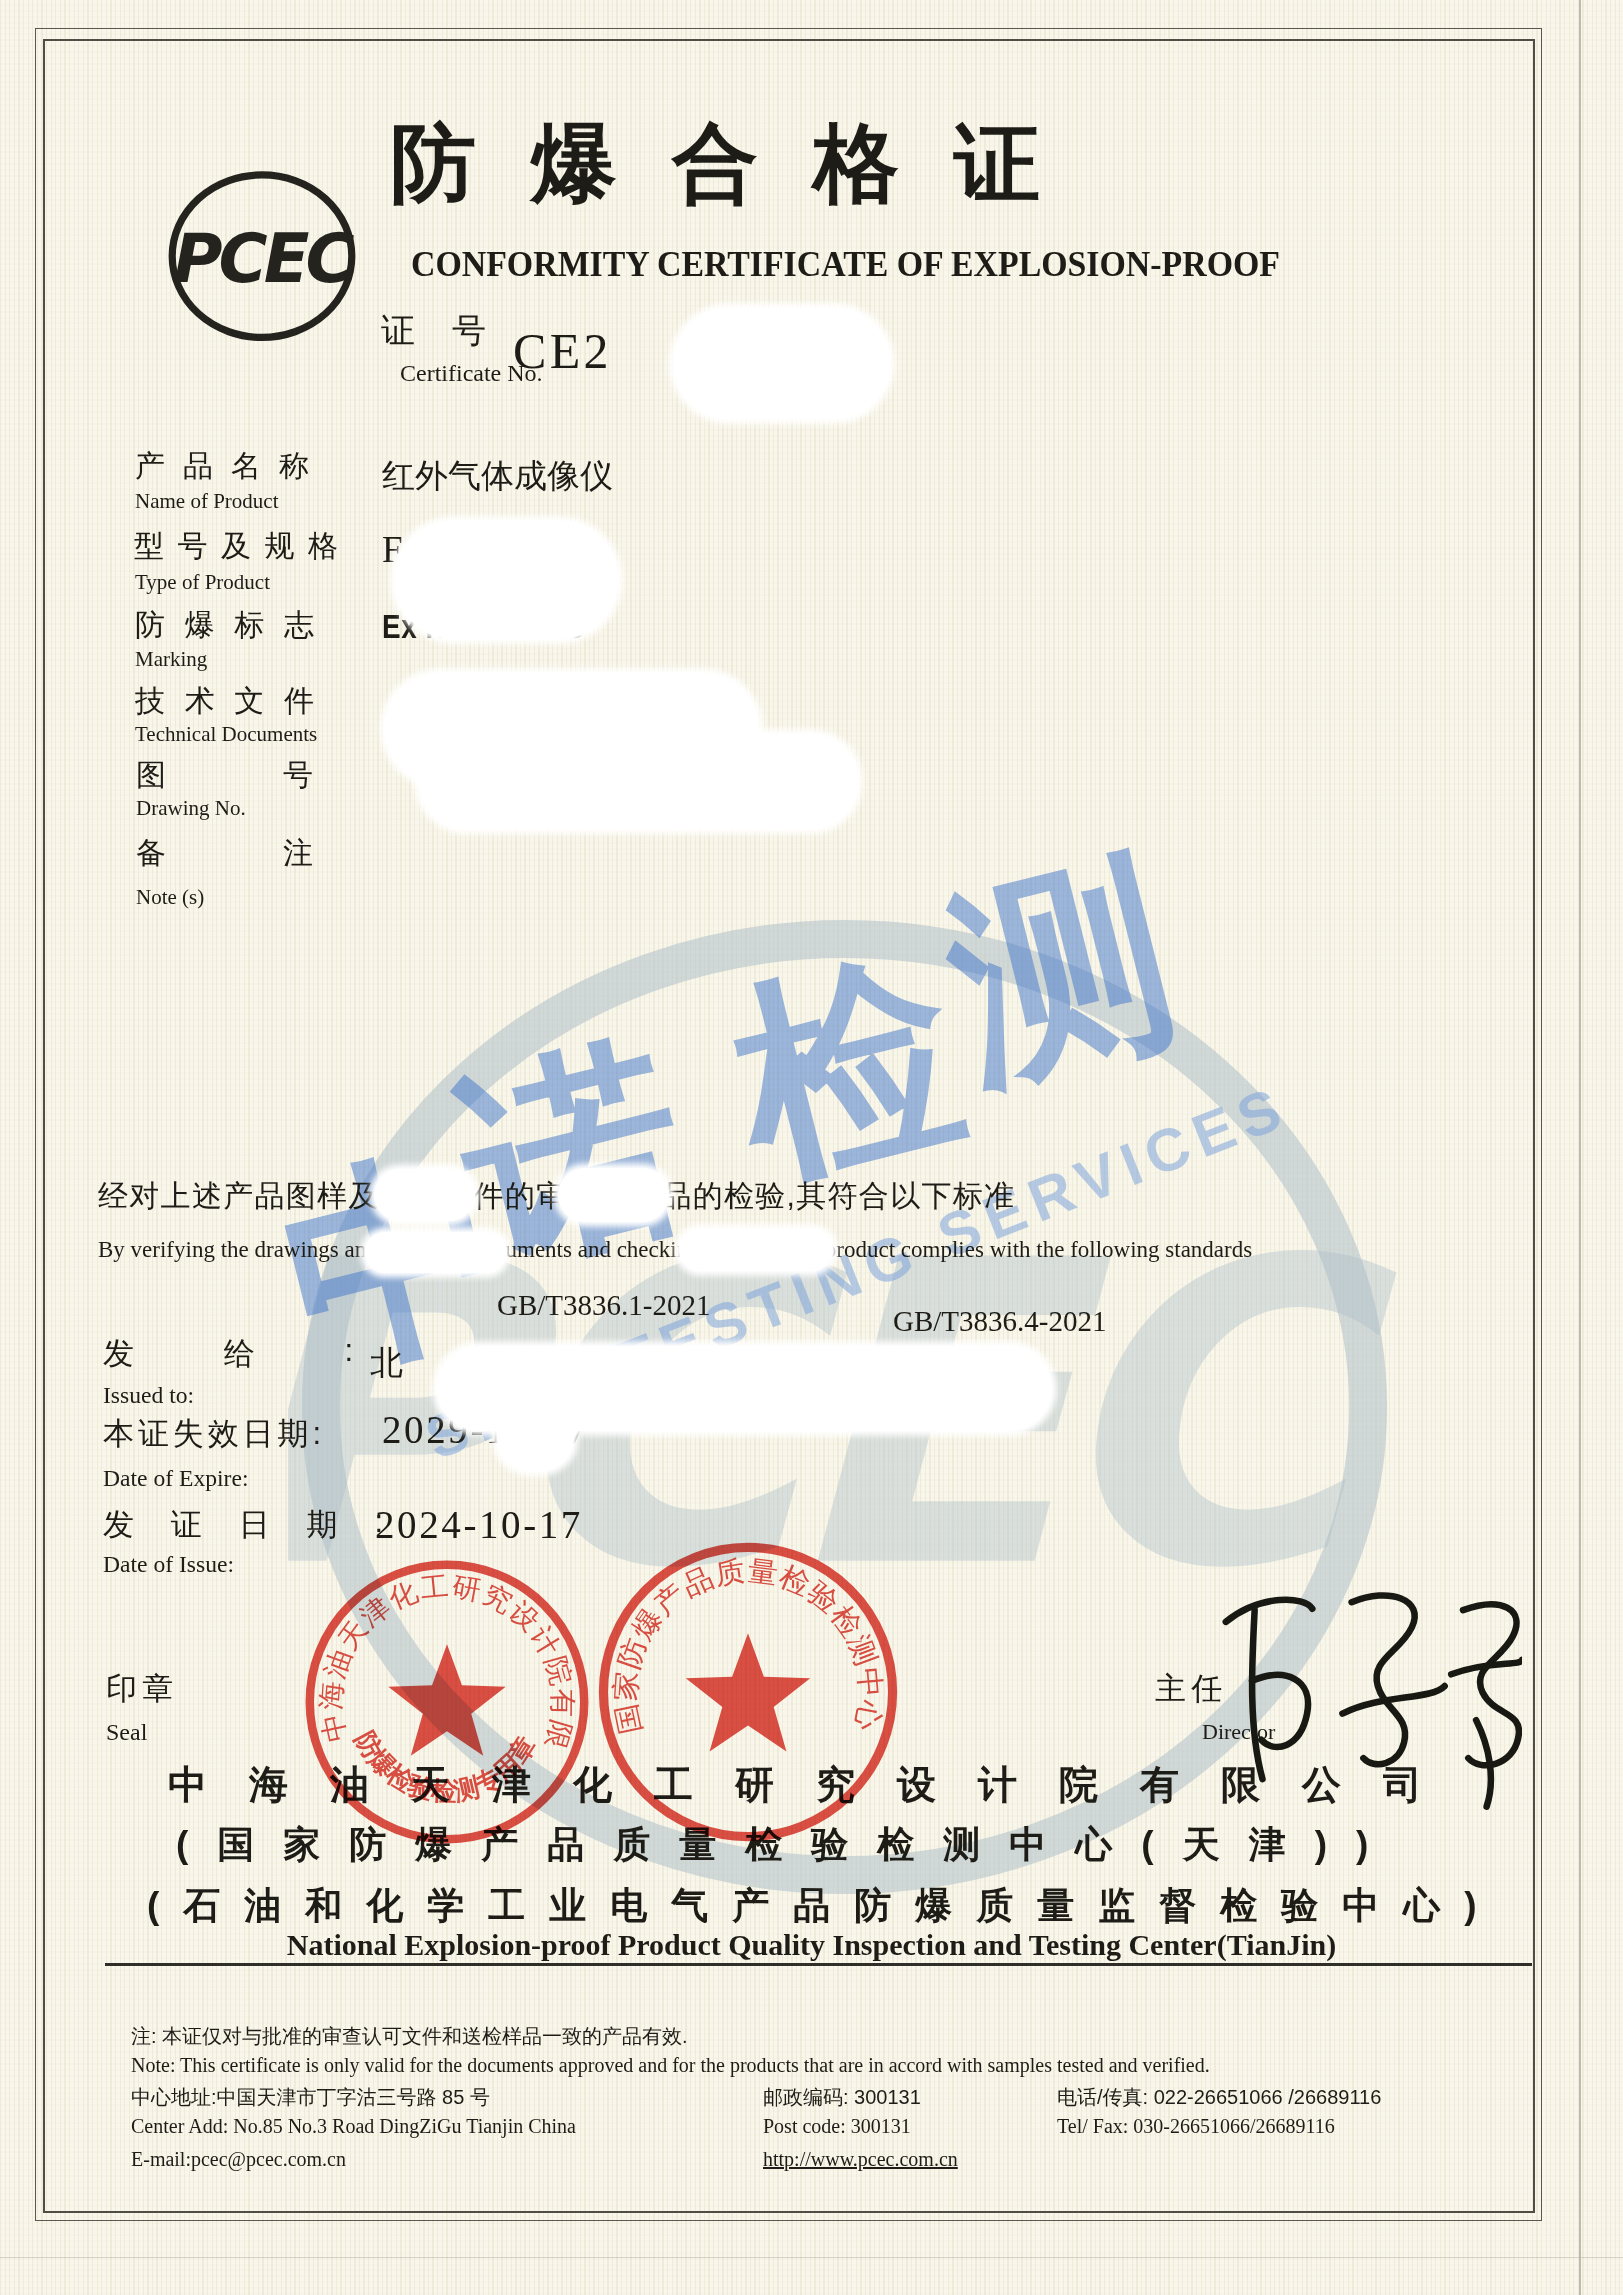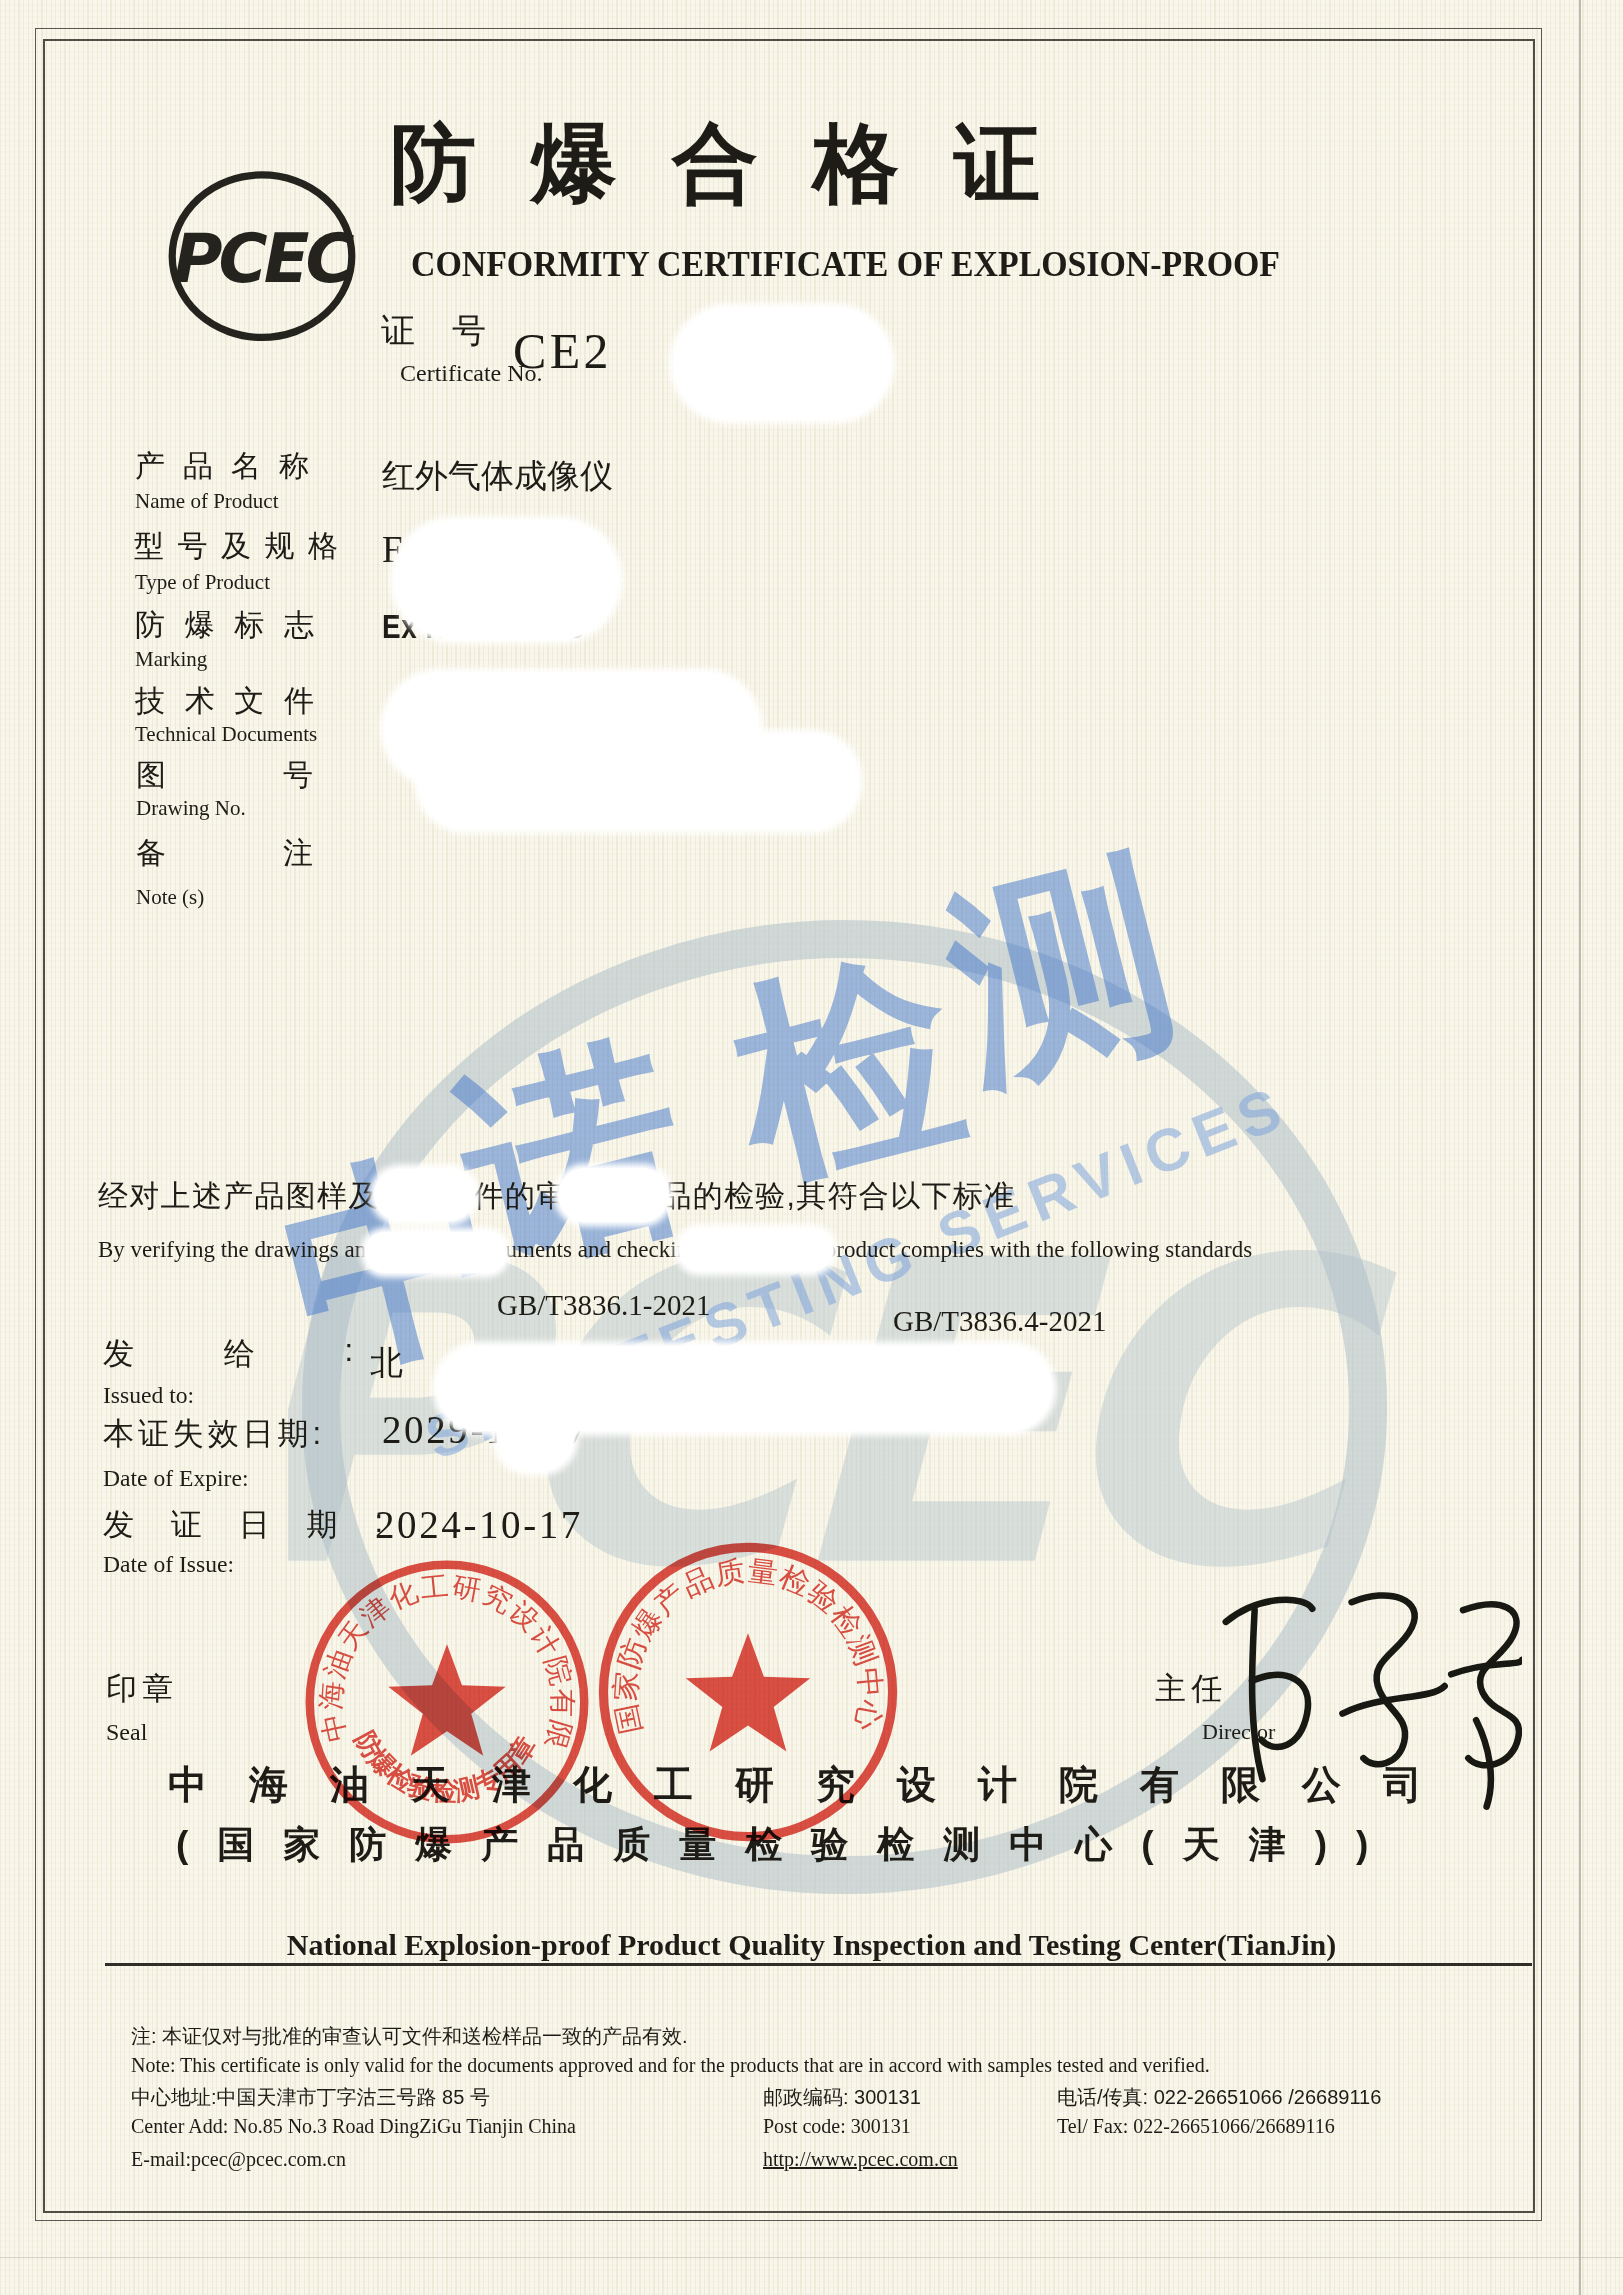--- a/index.html
+++ b/index.html
@@ -268,33 +268,34 @@
     </defs>
     <circle cx="0" cy="0" r="221" fill="none" stroke="#dd4238" stroke-width="14"></circle>
     <polygon points="0,-80 19.4,-26.7 76.1,-24.7 31.4,10.2 47,64.7 0,33 -47,64.7 -31.4,10.2 -76.1,-24.7 -19.4,-26.7" transform="translate(0,10) scale(1.25)" fill="#dd4238"></polygon>
     <text font-family="Liberation Sans, sans-serif" font-size="44" fill="#dd4238" letter-spacing="1">
       <textPath href="#s2top" textLength="780" lengthAdjust="spacingAndGlyphs">国家防爆产品质量检验检测中心(天津)</textPath>
     </text>
   </svg>
 
   <div class="abs org1 cjk">中海油天津化工研究设计院有限公司</div>
   <div class="abs org2 cjk">(国家防爆产品质量检验检测中心(天津))</div>
+  <div class="abs org3 cjk">(石油和化学工业电气产品防爆质量监督检验中心)</div>
   <div class="abs org4 serif">National Explosion-proof Product Quality Inspection and Testing Center(TianJin)</div>
   <div class="abs org-rule"></div>
 
   <div class="abs ft foot-note-cn cjk">注: 本证仅对与批准的审查认可文件和送检样品一致的产品有效.</div>
   <div class="abs ft foot-note-en serif">Note: This certificate is only valid for the documents approved and for the products that are in accord with samples tested and verified.</div>
   <div class="abs ft addr-cn cjk">中心地址:中国天津市丁字沽三号路 85 号</div>
   <div class="abs ft addr-en serif">Center Add: No.85 No.3 Road DingZiGu Tianjin China</div>
   <div class="abs ft email serif">E-mail:pcec@pcec.com.cn</div>
   <div class="abs ft post-cn cjk">邮政编码: 300131</div>
   <div class="abs ft post-en serif">Post code: 300131</div>
   <div class="abs ft url serif">http://www.pcec.com.cn</div>
   <div class="abs ft tel-cn cjk">电话/传真: 022-26651066 /26689116</div>
-  <div class="abs ft tel-en serif">Tel/ Fax: 022-26651066/26689116</div>
+  <div class="abs ft tel-en serif">Tel/ Fax: 030-26651066/26689116</div>
 
   <div class="blob b1"></div>
   <div class="blob b2"></div>
   <div class="blob b3"></div>
   <div class="blob b4"></div>
   <div class="blob b5"></div>
   <div class="blob b6"></div>
   <div class="blob b7"></div>
   <div class="blob b8"></div>
   <div class="blob b9"></div>

